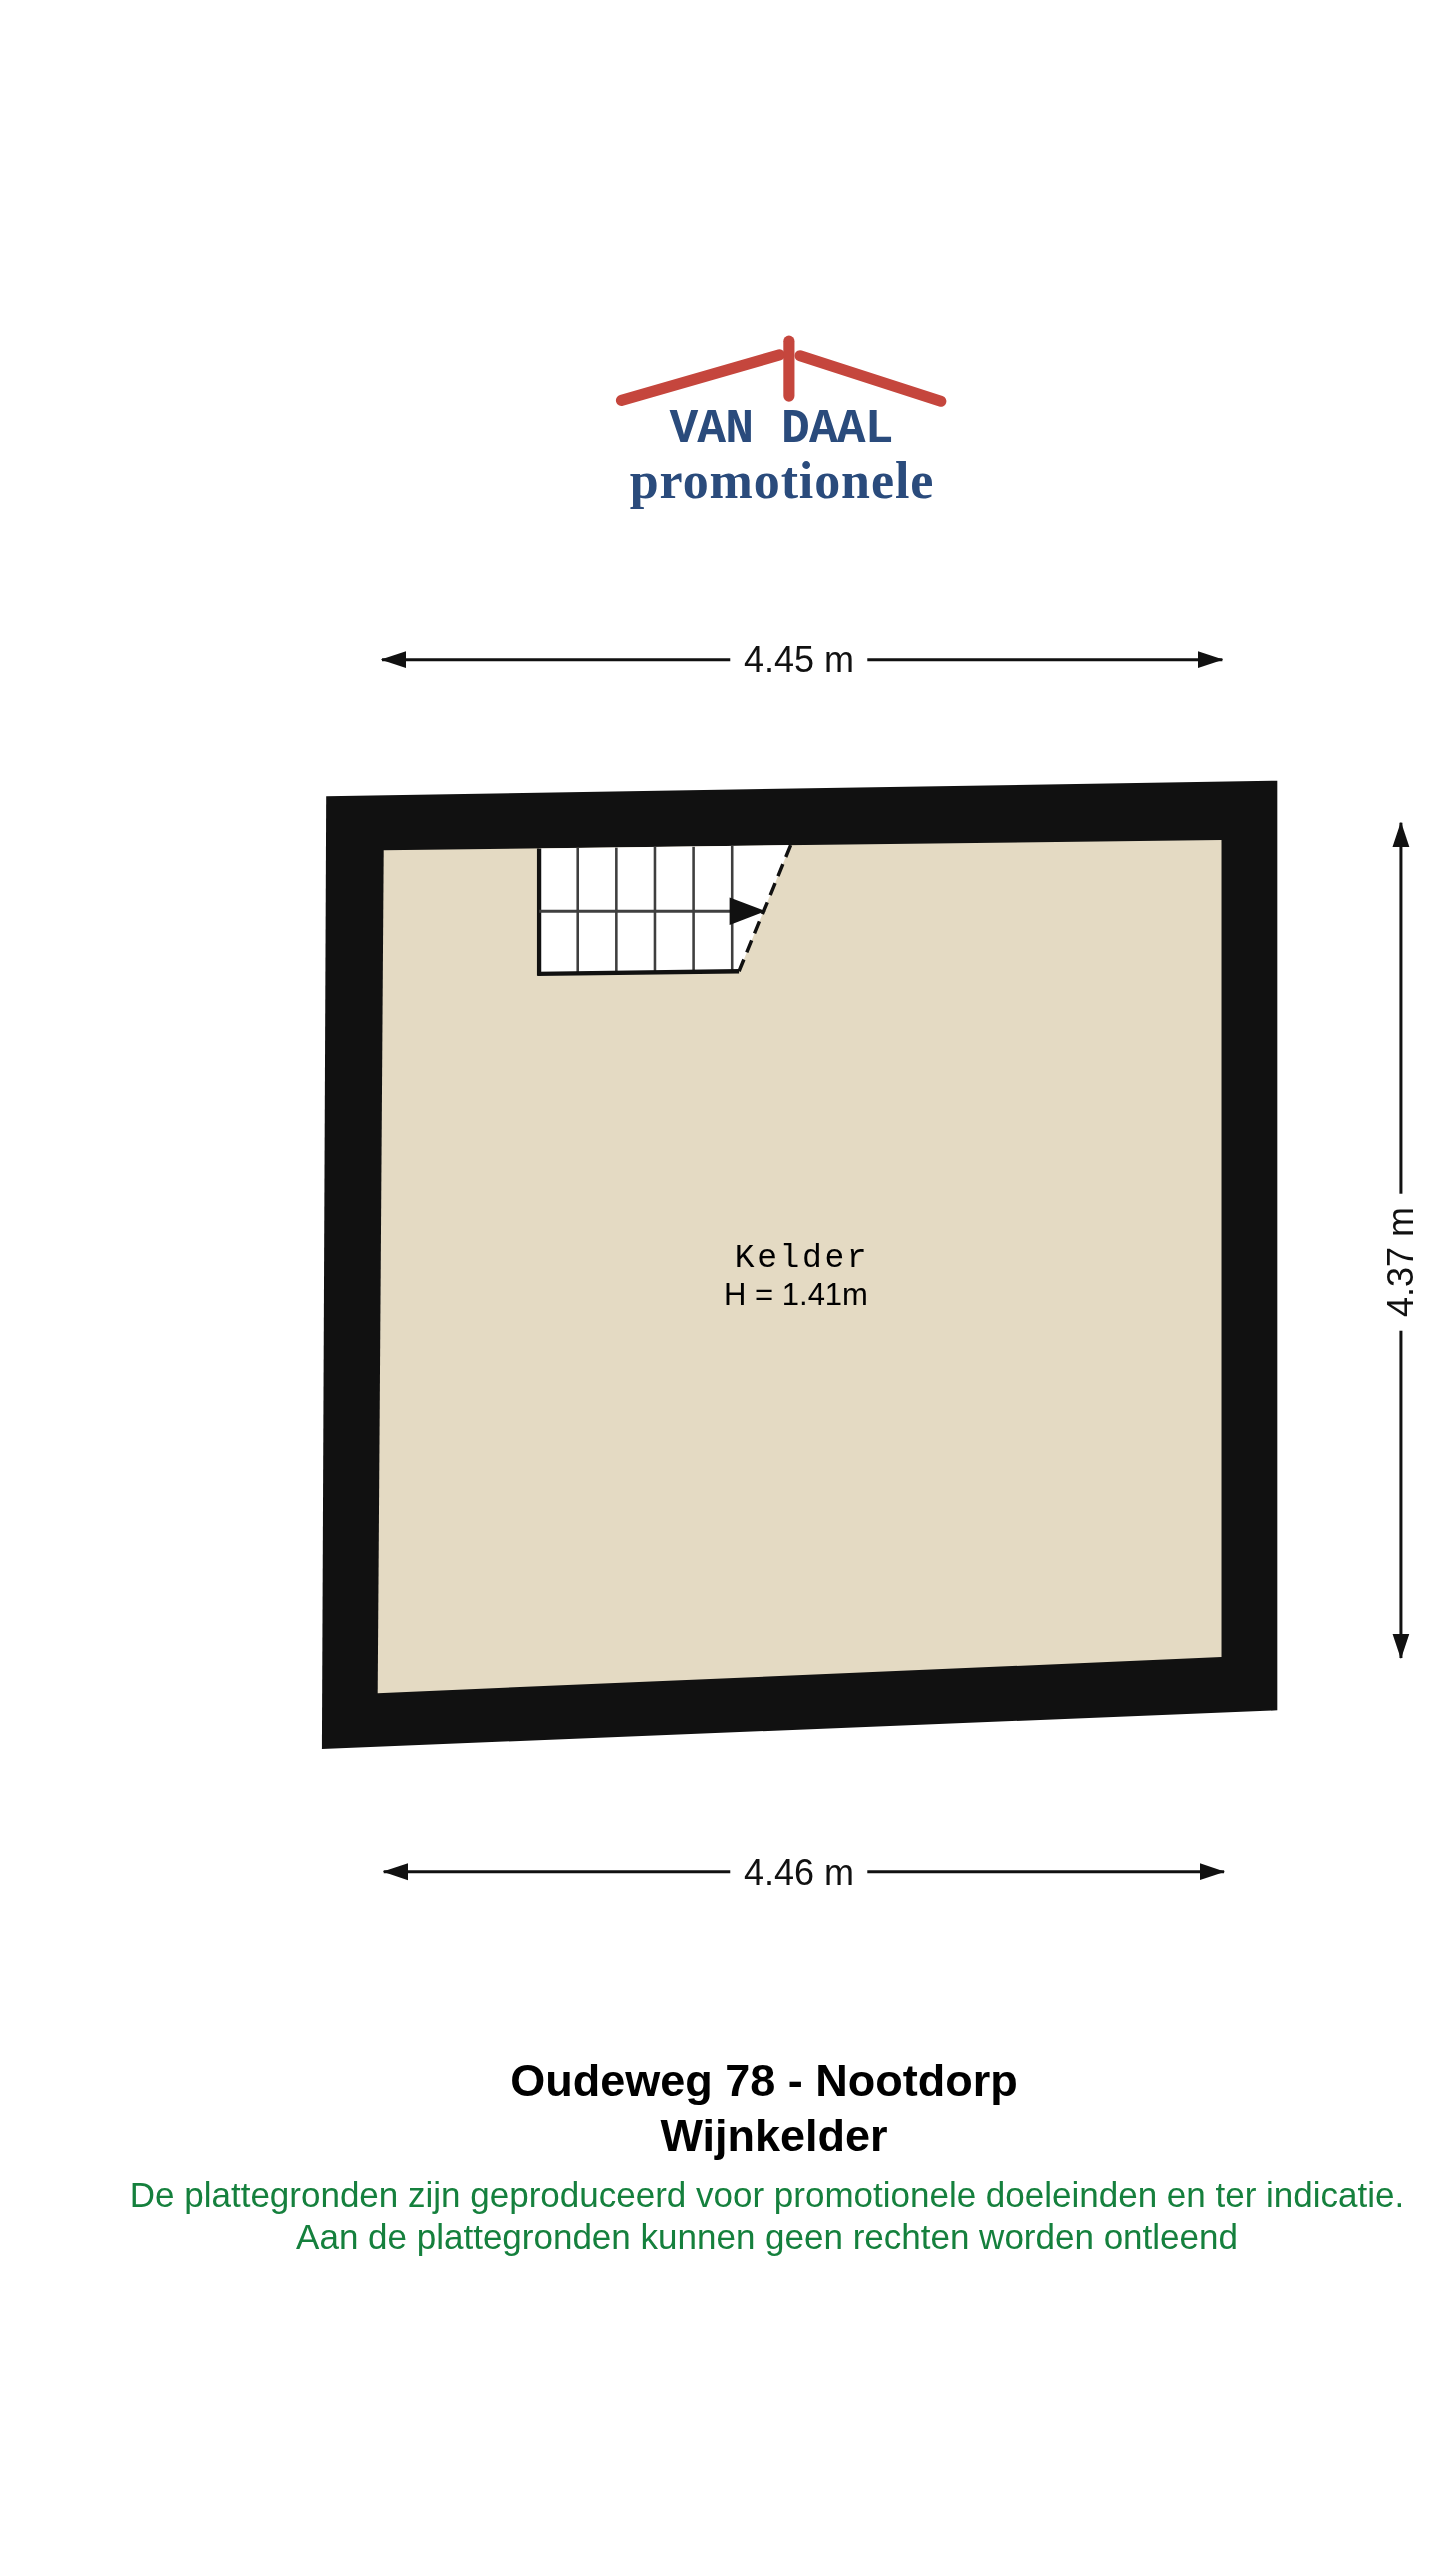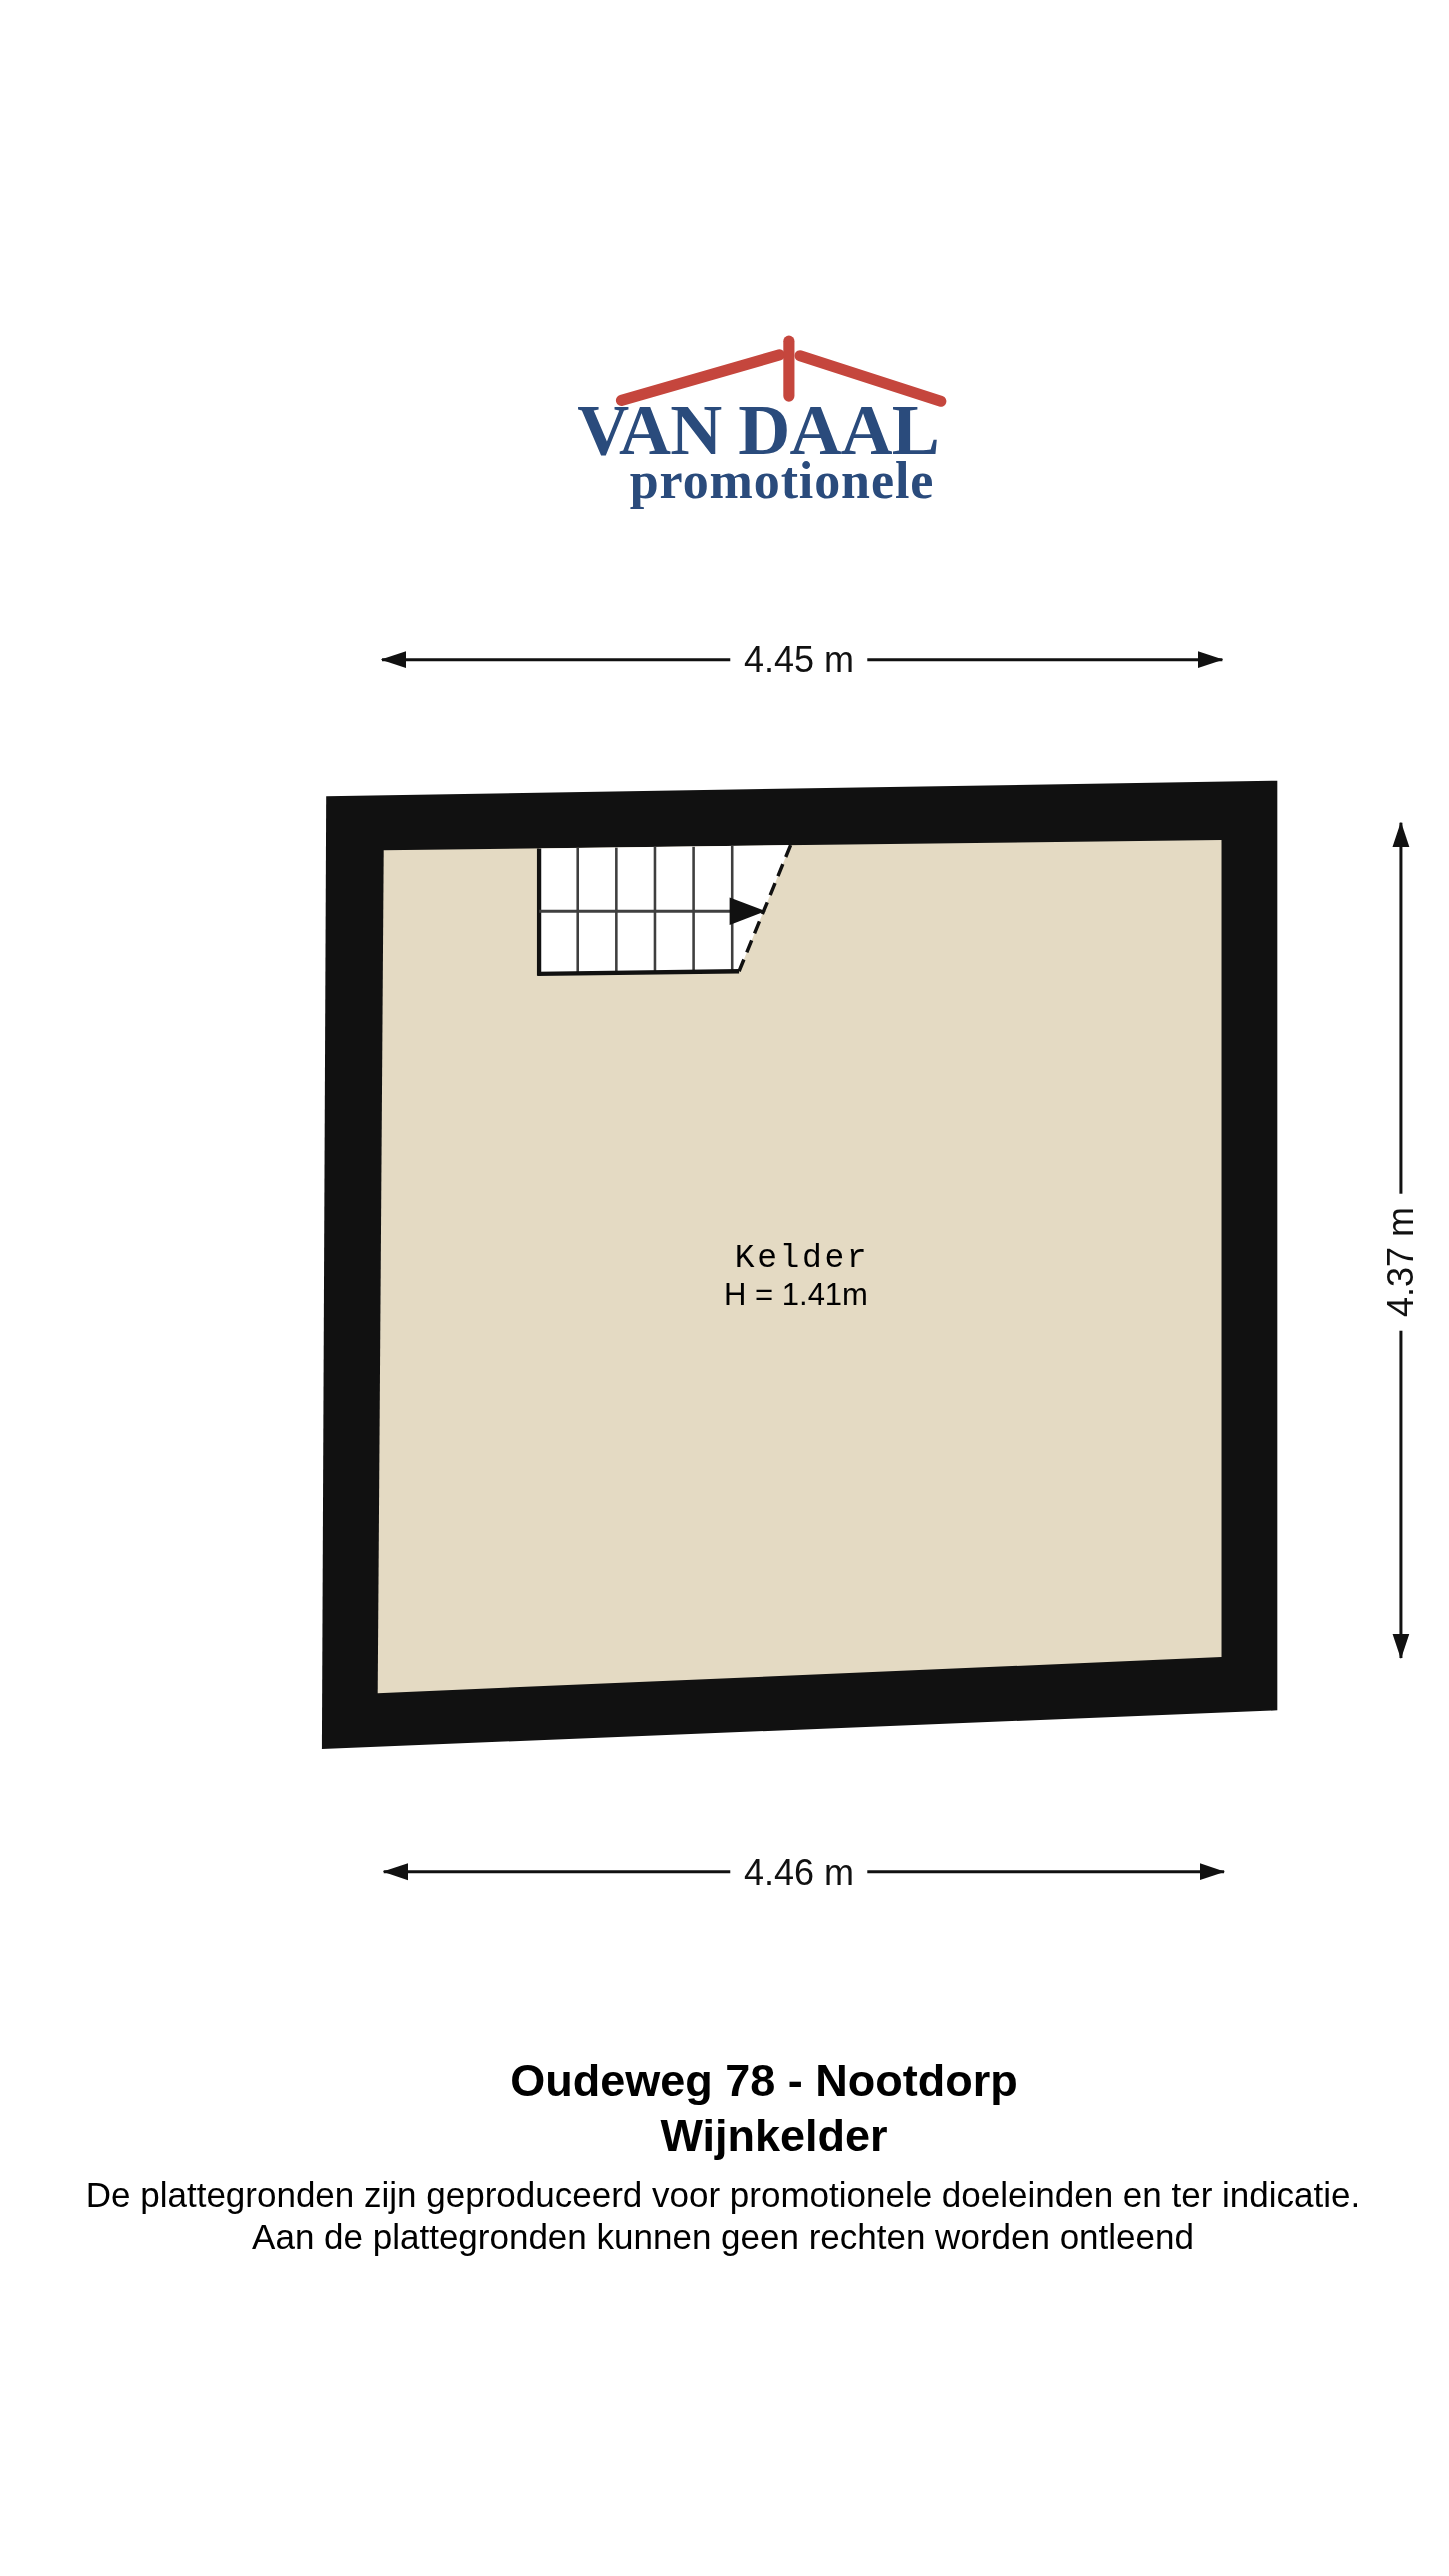--- a/index.html
+++ b/index.html
@@ -27,24 +27,24 @@
   .marker-head{fill:var(--ink,#111111);}
 
   
   .lbl{
     position:absolute;
     transform:translate(-50%,-50%);
     white-space:nowrap;
     line-height:1.15;
   }
   .logo-name{
-    left:758px;top:430px;
-    font-family:Liberation Serif, serif;
+    left:781px;top:430px;
+    font-family:Liberation Mono, monospace;
     font-weight:bold;
-    font-size:72px;
+    font-size:48px;
     letter-spacing:-0.9px;
     color:var(--logo-navy,#2A4B7C);
   }
   .logo-tagline{
     left:782px;top:481px;
     font-family:"Liberation Serif",serif;
     font-weight:bold;
     font-size:52px;
     letter-spacing:0.9px;
     color:var(--logo-navy,#2A4B7C);
@@ -81,21 +81,22 @@
   }
   .floorname{
     left:764px;top:2136px;
     font-size:45px;
     font-weight:bold;
     color:#000;
     margin-left:10px;
   }
   .disclaimer{
     font-size:35px;
-    color:#000000;
+    color:#15803d;
+    margin-left:44px;
   }
   .d1{left:723px;top:2195px;}
   .d2{left:723px;top:2237px;}
 </style>
 </head>
 <body>
 
 <div class="page">
 
   <svg class="shapes" viewBox="0 0 1688 3000" width="1449" height="2576" xmlns="http://www.w3.org/2000/svg">

